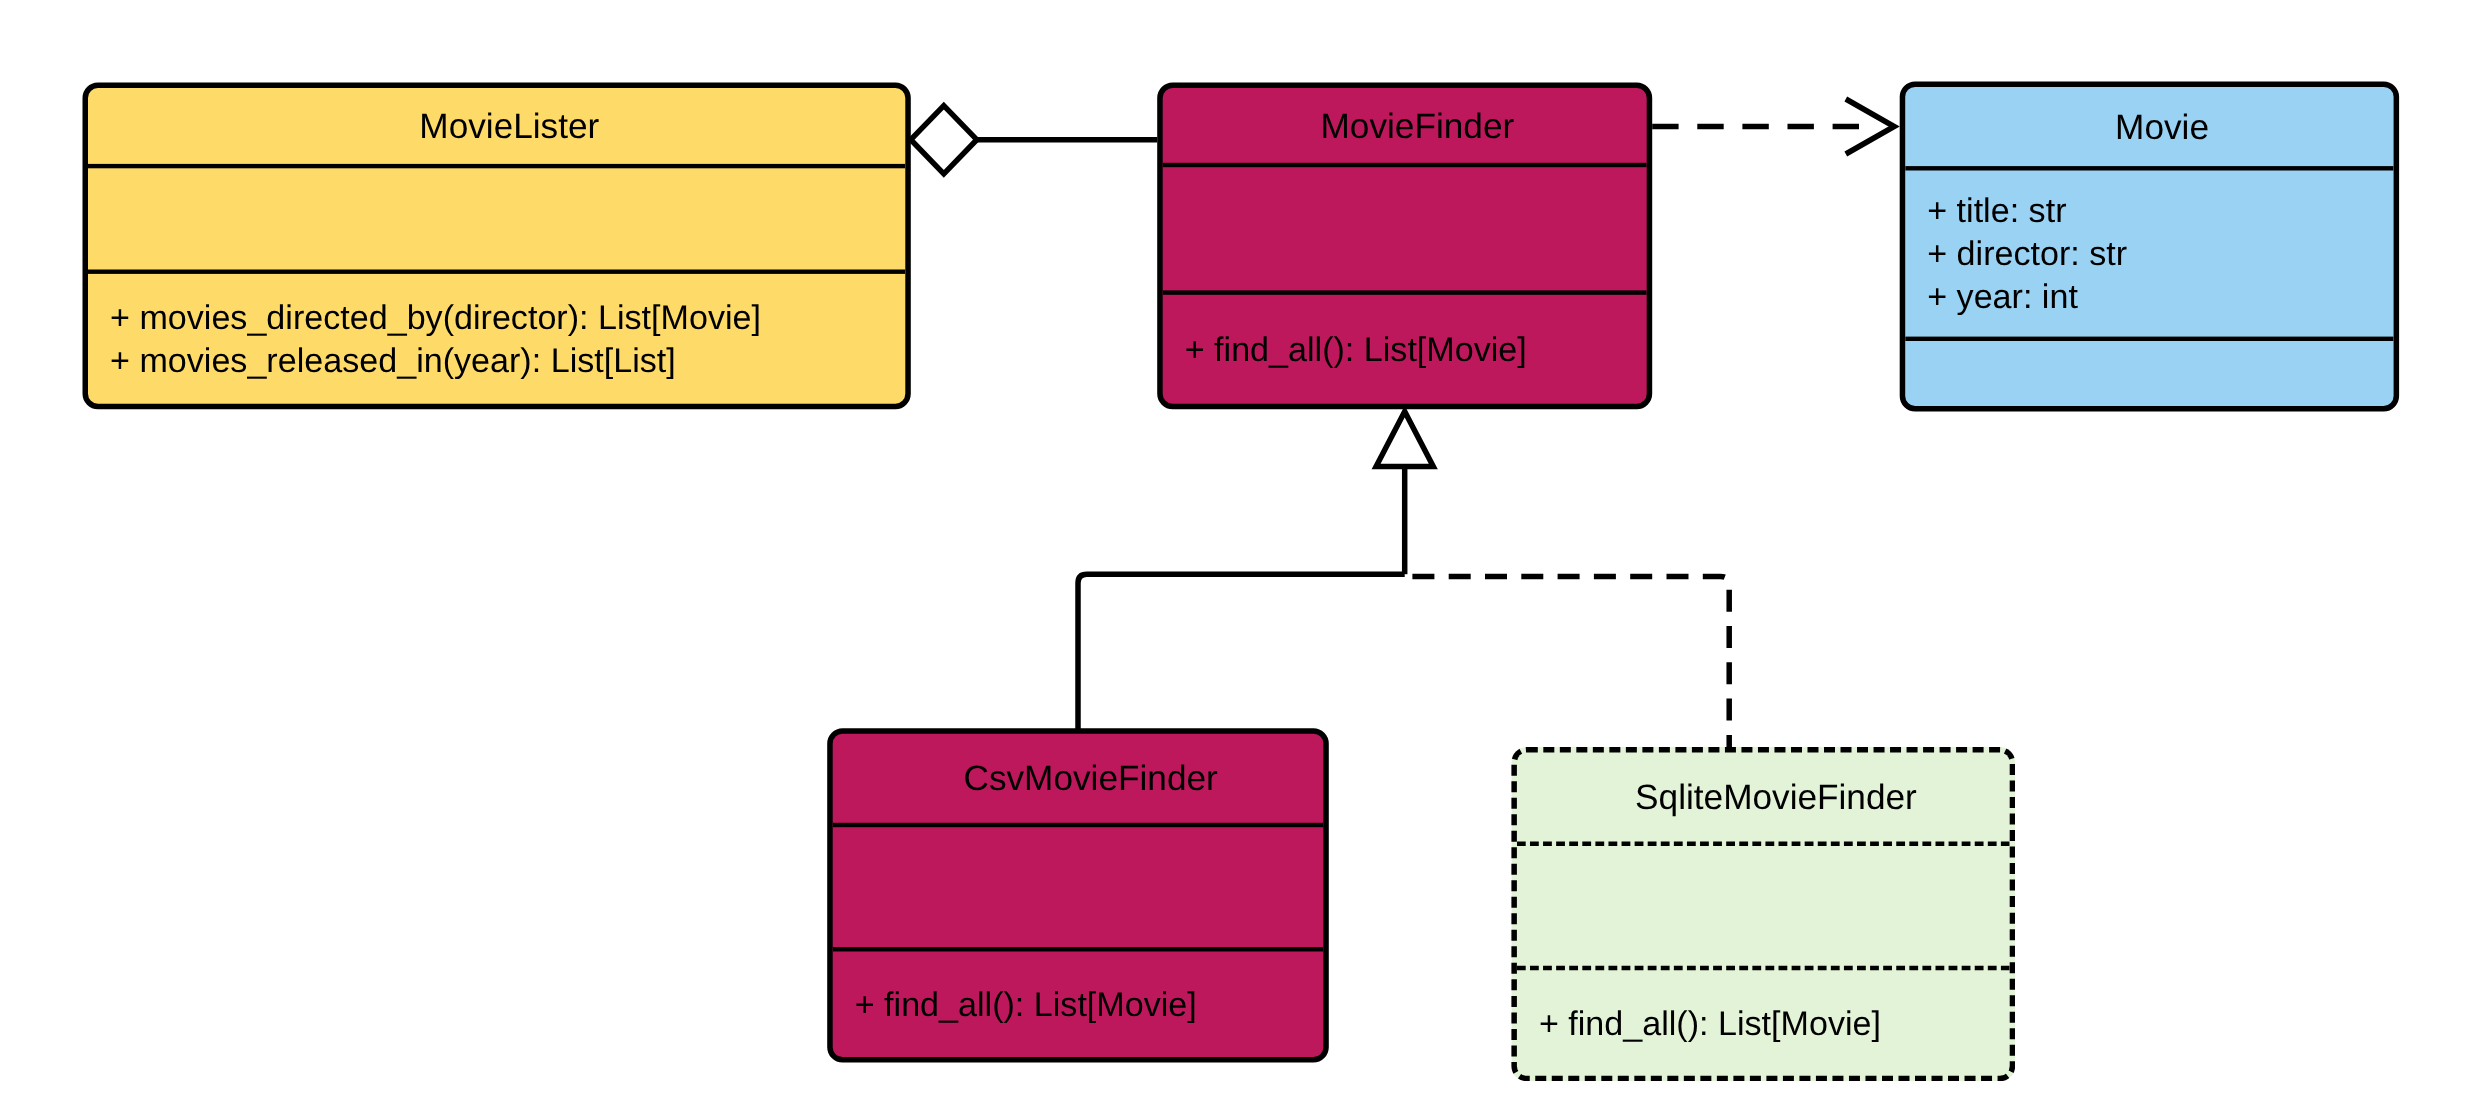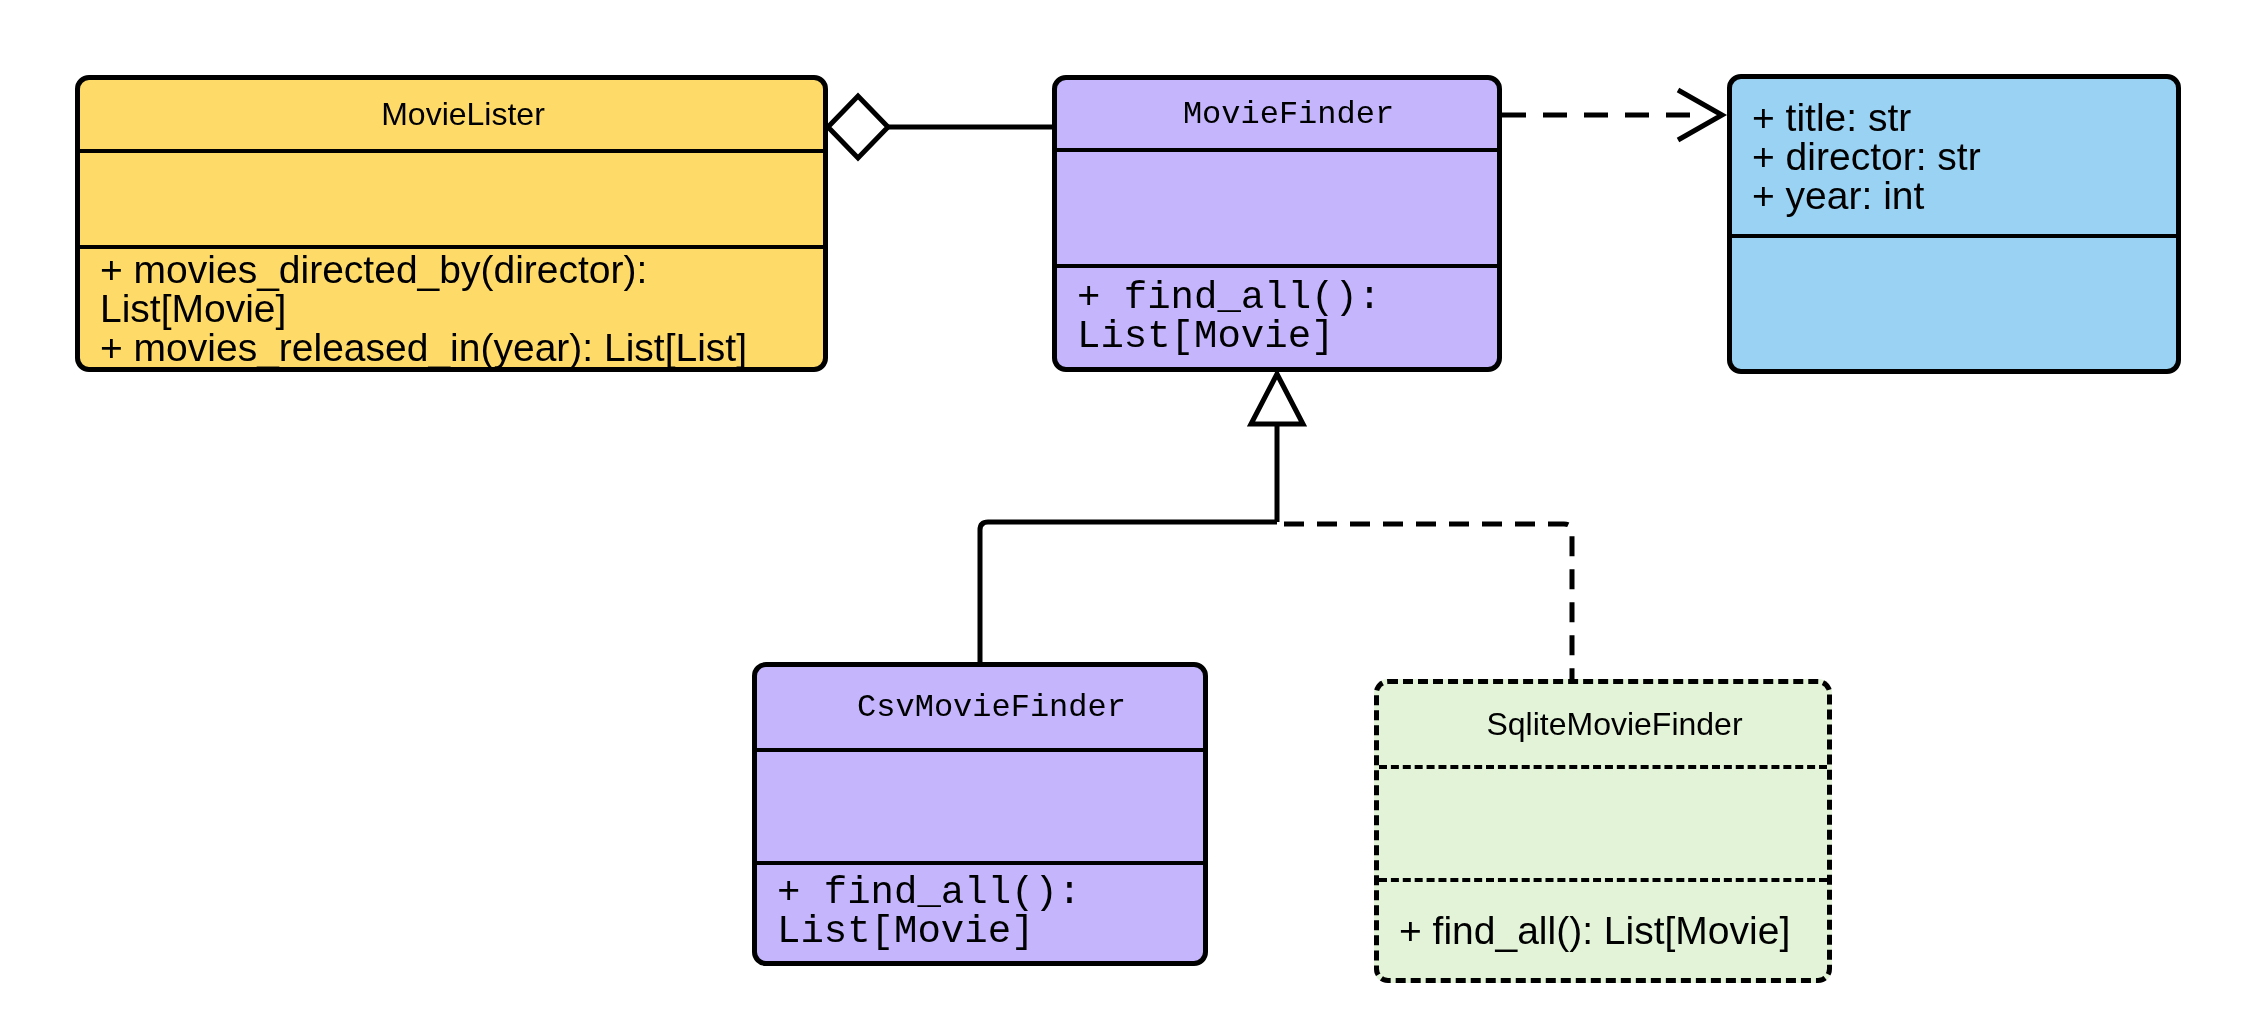--- a/index.html
+++ b/index.html
@@ -22,27 +22,27 @@
   .uml-class.dashed-box{border-style:dashed;}
   .cmp{box-sizing:border-box;flex:0 0 auto;}
   .cmp.title{
     display:flex;align-items:center;justify-content:center;
     font-size:32px;
     padding-left:23px;
   }
   .cmp.members{
     display:flex;flex-direction:column;justify-content:center;
     padding:0 20px;
-    font-size:39px;line-height:39px;
+    font-size:31px;line-height:39px;
   }
   .cmp.grow{flex:1 1 auto;}
   .cmp + .cmp{border-top:4px solid #000;}
   .dashed-box .cmp + .cmp{border-top-style:dashed;}
   .f-yellow{background:#FEDB69;}
-  .f-green{background:#c4b5fd;font-family:Liberation Mono, monospace;}
+  .f-green{background:#be185d;}
   .f-blue{background:#99D2F2;}
   .f-lgreen{background:#E2F3D8;margin-left:24px;}
 </style>
 </head>
 <body>
 
 <div class="canvas">
 
   <svg class="connectors" viewBox="0 0 2250 1011" xmlns="http://www.w3.org/2000/svg">
 
@@ -81,20 +81,21 @@
 
   <div class="uml-class f-green" style="left:1052px;top:75px;width:450px;height:297px">
     <div class="cmp title" style="height:68px">MovieFinder</div>
     <div class="cmp members" style="height:116px"></div>
     <div class="cmp members grow">
       <div>+ find_all(): List[Movie]</div>
     </div>
   </div>
 
   <div class="uml-class f-blue" style="left:1727px;top:74px;width:454px;height:300px">
+    <div class="cmp title" style="height:72px">Movie</div>
     <div class="cmp members" style="height:155px">
       <div>+ title: str</div>
       <div>+ director: str</div>
       <div>+ year: int</div>
     </div>
     <div class="cmp members grow"></div>
   </div>
 
   <div class="uml-class f-green" style="left:752px;top:662px;width:456px;height:304px">
     <div class="cmp title" style="height:81px">CsvMovieFinder</div>

